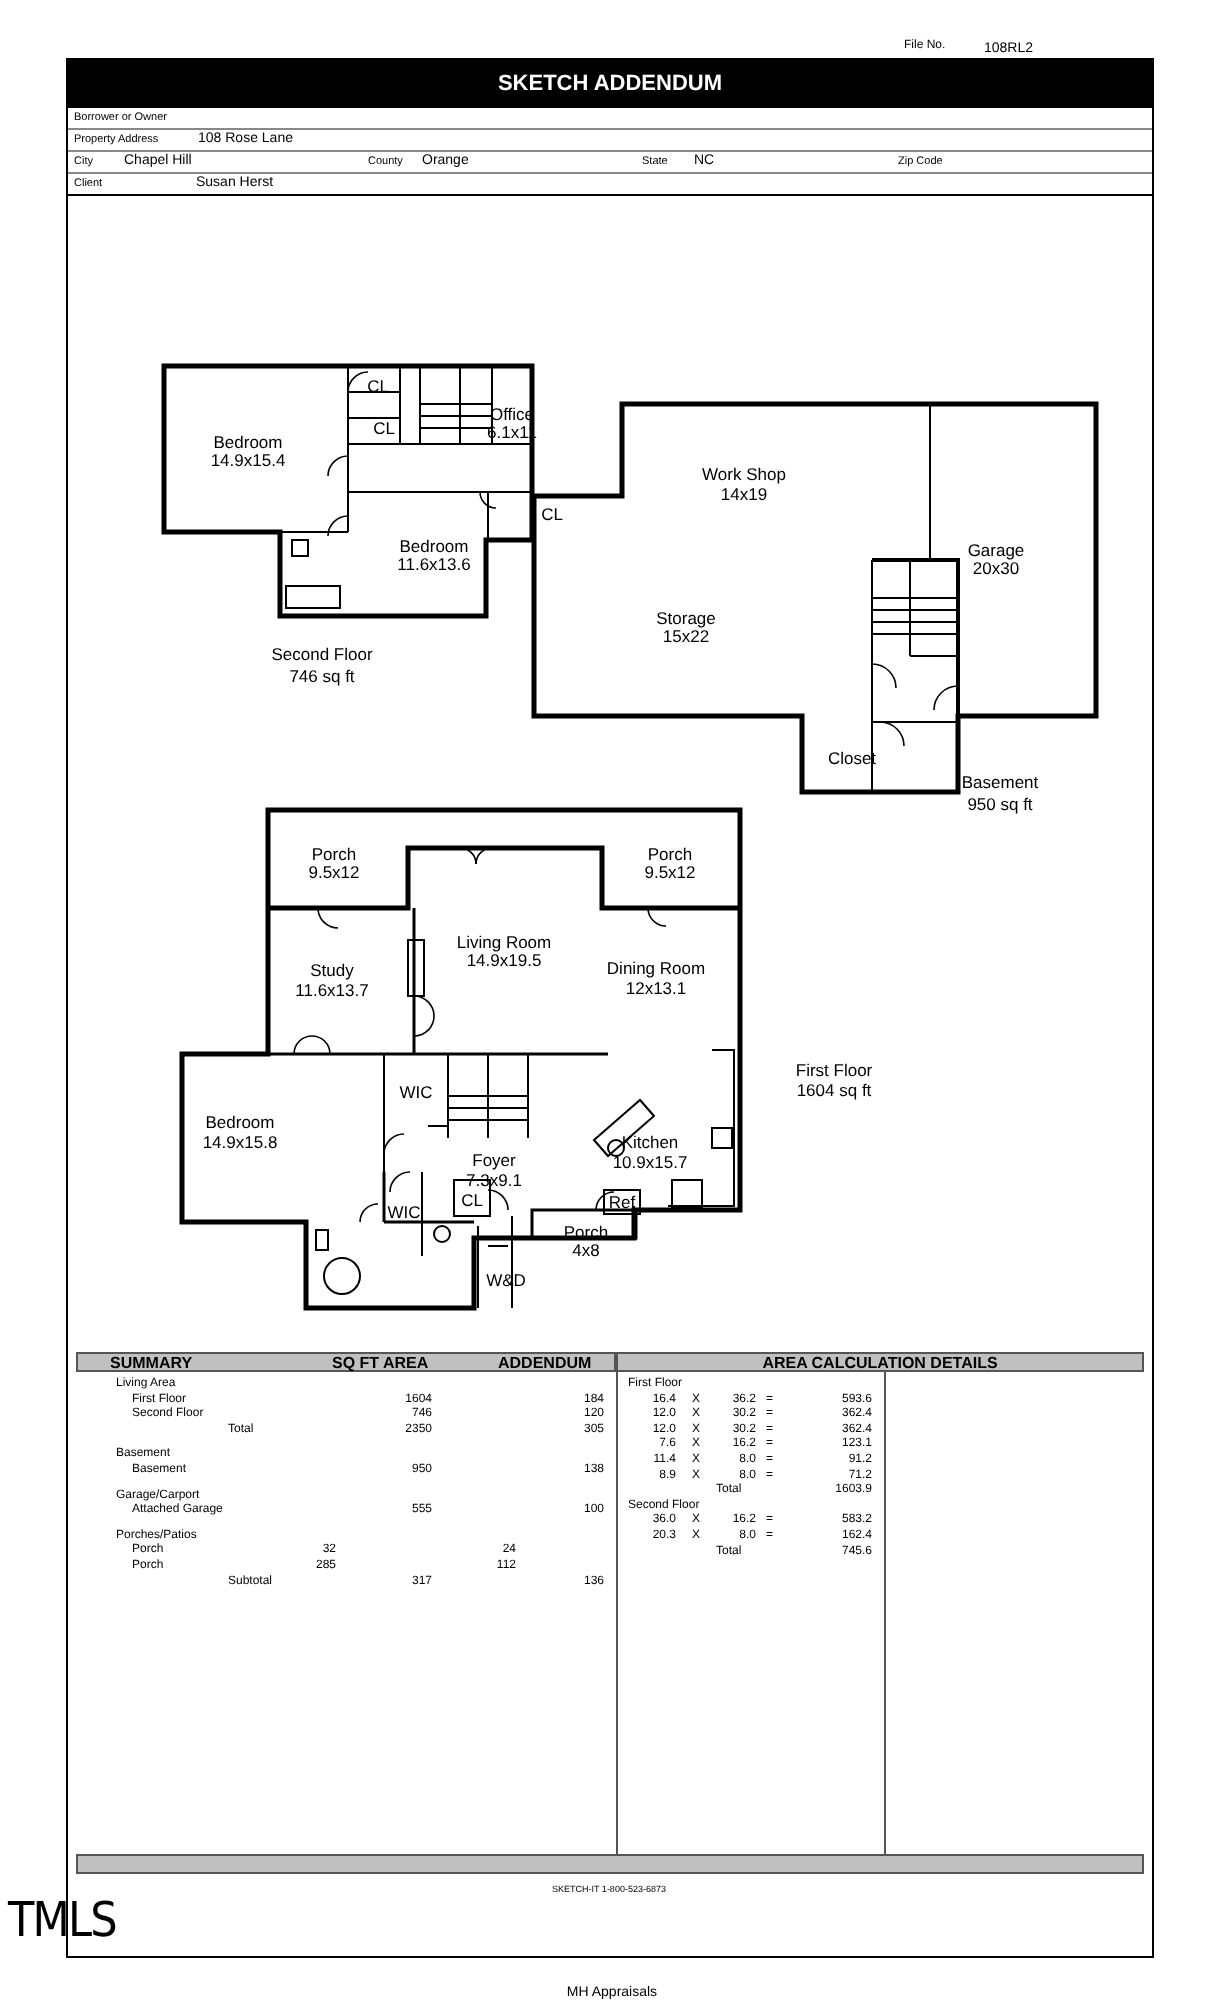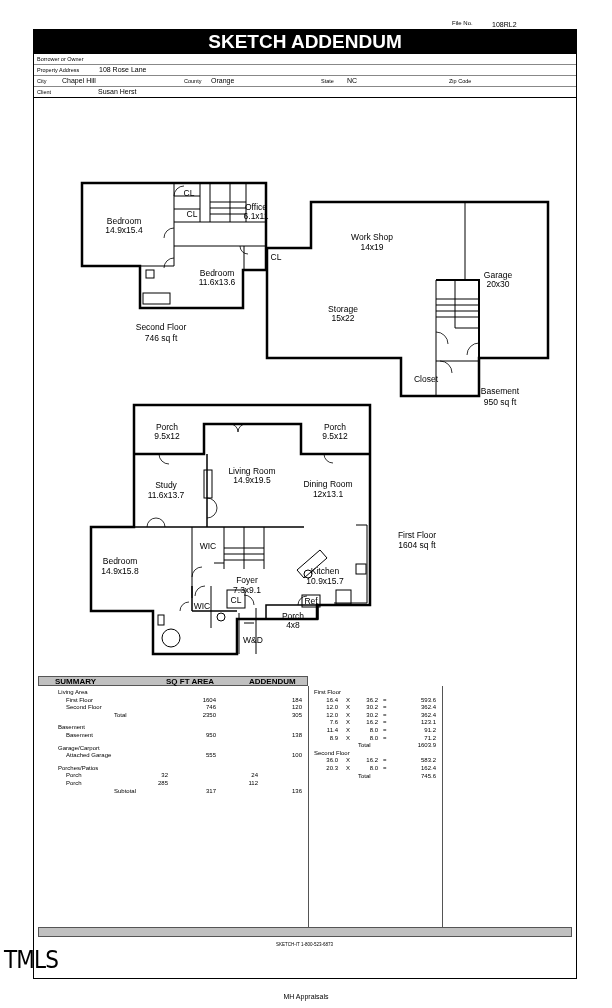--- a/index.html
+++ b/index.html
@@ -3,21 +3,21 @@
 <meta charset="utf-8">
 <style>
   * { box-sizing: border-box; margin: 0; padding: 0; }
   html, body { width: 612px; height: 1008px; background: #ffffff; overflow: hidden; }
   body { position: relative; font-family: "Liberation Sans", sans-serif; color: #000; }
 
   .file-no { position: absolute; top: 20px; left: 452px; font-size: 6px; color: #000; }
   .file-no .val { position: absolute; left: 40px; top: 1px; font-size: 7px; white-space: nowrap; }
 
   .sheet { position: absolute; left: 33px; top: 29px; width: 544px; height: 950px; border: 1.5px solid #000; }
-  .title-bar { height: 24px; background: #000; color: #fff; font-weight: bold; font-size: 19px; text-align: center; line-height: 24px; }
+  .title-bar { height: 24px; background: #000; color: #fff; font-weight: bold; font-size: 11px; text-align: center; line-height: 24px; }
   .info-row { height: 11px; border-bottom: 1px solid #888; font-size: 6px; position: relative; line-height: 10px; }
   .info-row.last { border-bottom: 1.5px solid #000; }
   .info-row .lbl { position: absolute; top: 0; font-size: 5.5px; }
   .info-row .val { position: absolute; top: 0; font-size: 7px; }
 
   .sketch { position: absolute; left: 0; top: 68px; width: 541px; height: 580px; }
   .sketch svg { width: 100%; height: 100%; }
   .sketch text { font-family: "Liberation Sans", sans-serif; font-size: 8.5px; text-anchor: middle; }
 
   .summary { position: absolute; left: 4px; top: 646px; width: 534px; height: 260px; }
@@ -229,20 +229,21 @@
       </g>
     </svg>
   </div>
 
   <div class="summary">
     <div class="sum-hdr" style="left:0; width:270px;">
       <span style="position:absolute; left:16px;">SUMMARY</span>
       <span style="position:absolute; left:127px;">SQ FT AREA</span>
       <span style="position:absolute; left:210px;">ADDENDUM</span>
     </div>
+    <div class="sum-hdr" style="left:270px; width:264px; text-align:center;">AREA CALCULATION DETAILS</div>
     <div class="vline" style="left:270px; top:10px; height:251px;"></div>
     <div class="vline" style="left:404px; top:10px; height:251px;"></div>
 
     <div class="tbl-text" style="left:20px; top:13px;">
       <div>Living Area</div>
       <div style="padding-left:8px">First Floor</div>
       <div style="padding-left:8px">Second Floor</div>
       <div style="padding-left:56px">Total</div>
       <div style="height:5px"></div>
       <div>Basement</div>

